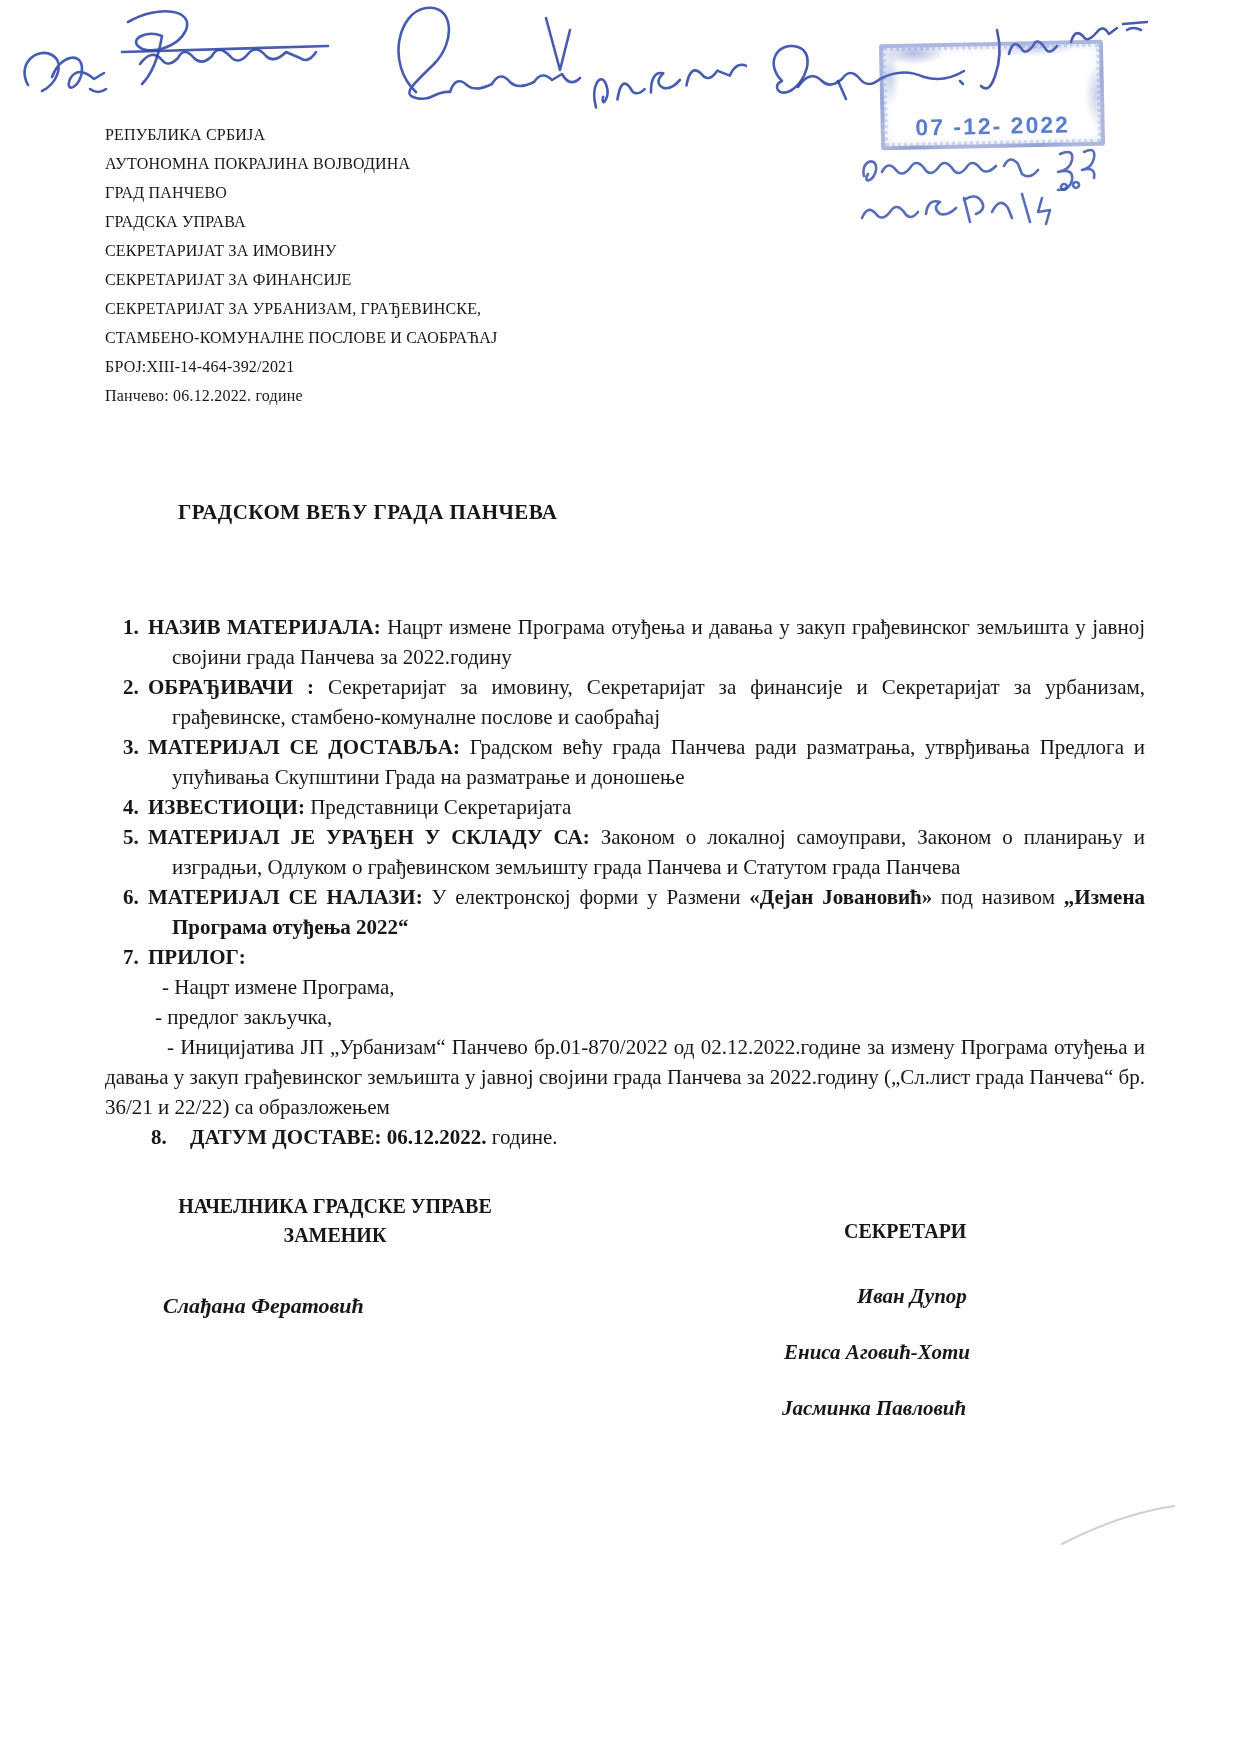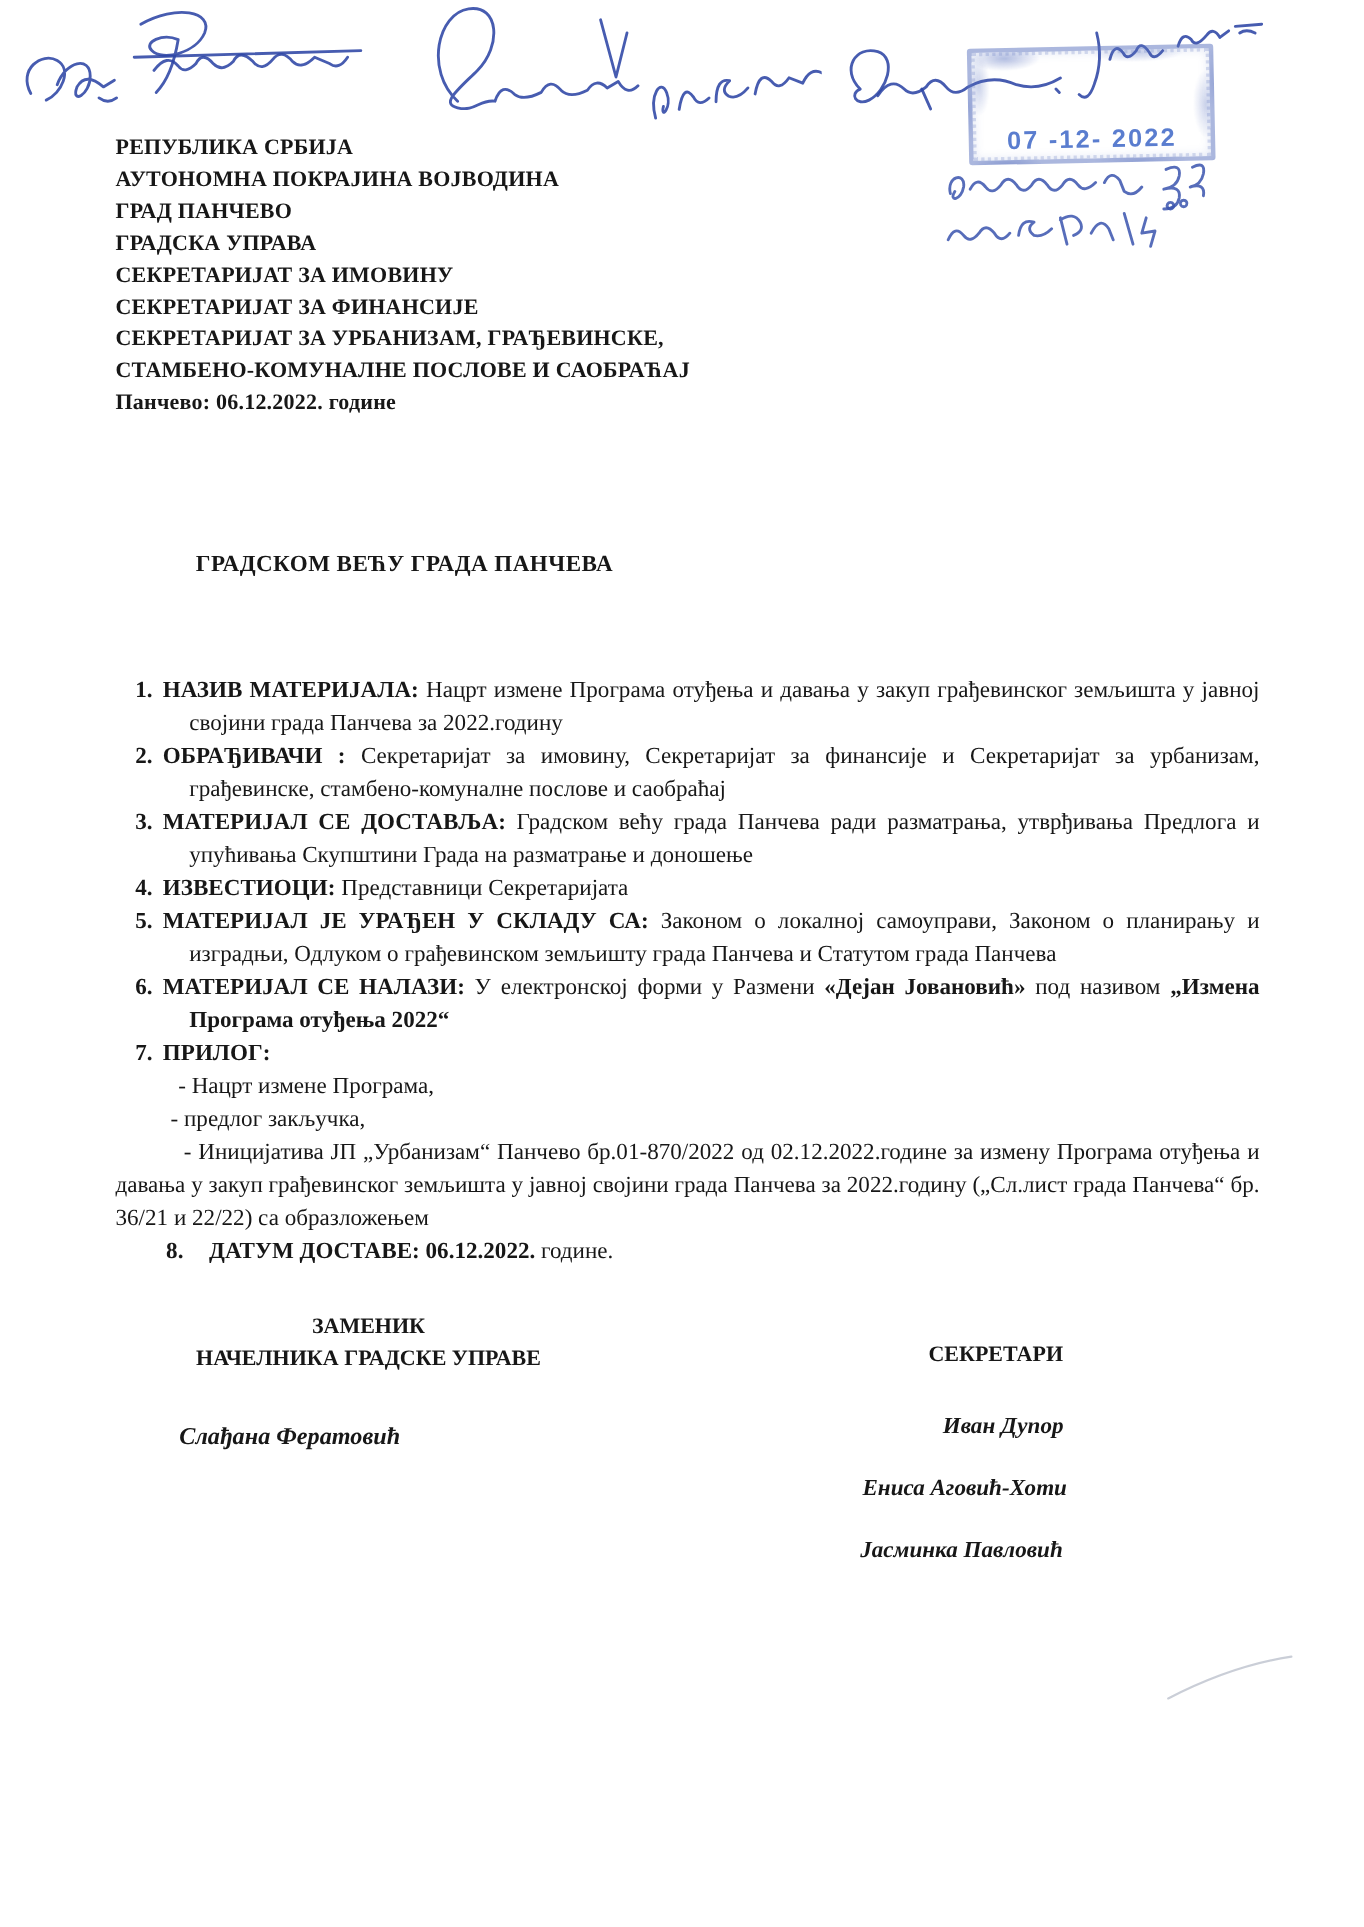--- a/index.html
+++ b/index.html
@@ -1,21 +1,21 @@
 <!DOCTYPE html>
 <html><head>
 <meta charset="utf-8">
 <style>
   html,body{margin:0;padding:0;background:#ffffff;}
   .page{
     position:relative; width:1240px; height:1752px; background:#ffffff;
     font-family:"Liberation Serif","DejaVu Serif",serif; color:#171717; overflow:hidden;
   }
   
-  .letterhead{position:absolute; left:105px; top:120px; font-weight:700; font-size:20px; line-height:29px; letter-spacing:.2px;}
+  .letterhead{position:absolute; left:105px; top:120px; font-weight:400; font-size:16px; line-height:29px; letter-spacing:.2px;}
   
   .stamp{
     position:absolute; left:880px; top:42px; width:224px; height:106px; box-sizing:border-box;
     border:4px solid rgba(88,112,190,.5); border-radius:3px;
     outline:3px dotted rgba(88,112,190,.22); outline-offset:-7px;
     transform:rotate(-1.2deg);
     display:flex; align-items:flex-end; justify-content:center; padding-bottom:4px;
     background:
       radial-gradient(ellipse 46px 16px at 14% 6%, rgba(88,112,190,.45), transparent 70%),
       radial-gradient(ellipse 14px 40px at 3% 30%, rgba(88,112,190,.30), transparent 70%),
@@ -73,20 +73,21 @@
   
   <div class="letterhead">
     <div>РЕПУБЛИКА СРБИЈА</div>
     <div>АУТОНОМНА ПОКРАЈИНА ВОЈВОДИНА</div>
     <div>ГРАД ПАНЧЕВО</div>
     <div>ГРАДСКА УПРАВА</div>
     <div>СЕКРЕТАРИЈАТ ЗА ИМОВИНУ</div>
     <div>СЕКРЕТАРИЈАТ ЗА ФИНАНСИЈЕ</div>
     <div>СЕКРЕТАРИЈАТ ЗА УРБАНИЗАМ, ГРАЂЕВИНСКЕ,</div>
     <div>СТАМБЕНО-КОМУНАЛНЕ ПОСЛОВЕ И САОБРАЋАЈ</div>
+    <div>БРОЈ:XIII-14-464-392/2021</div>
     <div>Панчево: 06.12.2022. године</div>
   </div>
 
   
   <div class="recipient">ГРАДСКОМ ВЕЋУ ГРАДА ПАНЧЕВА</div>
 
   
   <div class="list">
 
     <div class="item">
@@ -130,22 +131,22 @@
 
     <div class="item item8">
       <span class="num">8.</span>
       <b>ДАТУМ ДОСТАВЕ: 06.12.2022.</b><span> године.</span>
     </div>
 
   </div>
 
   
   <div class="role-left">
+    <div>НАЧЕЛНИКА ГРАДСКЕ УПРАВЕ</div>
     <div>ЗАМЕНИК</div>
-    <div>НАЧЕЛНИКА ГРАДСКЕ УПРАВЕ</div>
   </div>
   <div class="name-left">Слађана Фератовић</div>
   <svg class="sig" style="left:56px; top:1274px;" width="470" height="105" viewBox="0 0 470 105">
     <path d="M14,22 C46,4 80,10 72,30 C64,48 34,56 24,46 C16,38 34,30 48,36 C44,60 38,74 28,84"></path>
     <path d="M26,64 Q38,48 48,60 Q54,68 64,58 Q70,46 80,58 Q88,66 98,56 Q104,44 116,56 Q124,66 134,54 Q142,44 152,56 Q160,64 172,52 L186,58 Q194,64 202,52"></path>
     <path d="M8,52 L214,46"></path>
     <path d="M302,92 C272,64 284,12 312,8 C340,4 342,42 320,64 C302,82 286,94 302,98 C318,102 322,90 336,92 Q342,74 354,86 Q362,92 378,84 Q386,70 396,82 Q404,90 420,82 Q428,70 438,80 L448,74 Q456,88 466,78"></path>
     <path d="M432,18 L446,70 L456,30"></path>
   </svg>
 

